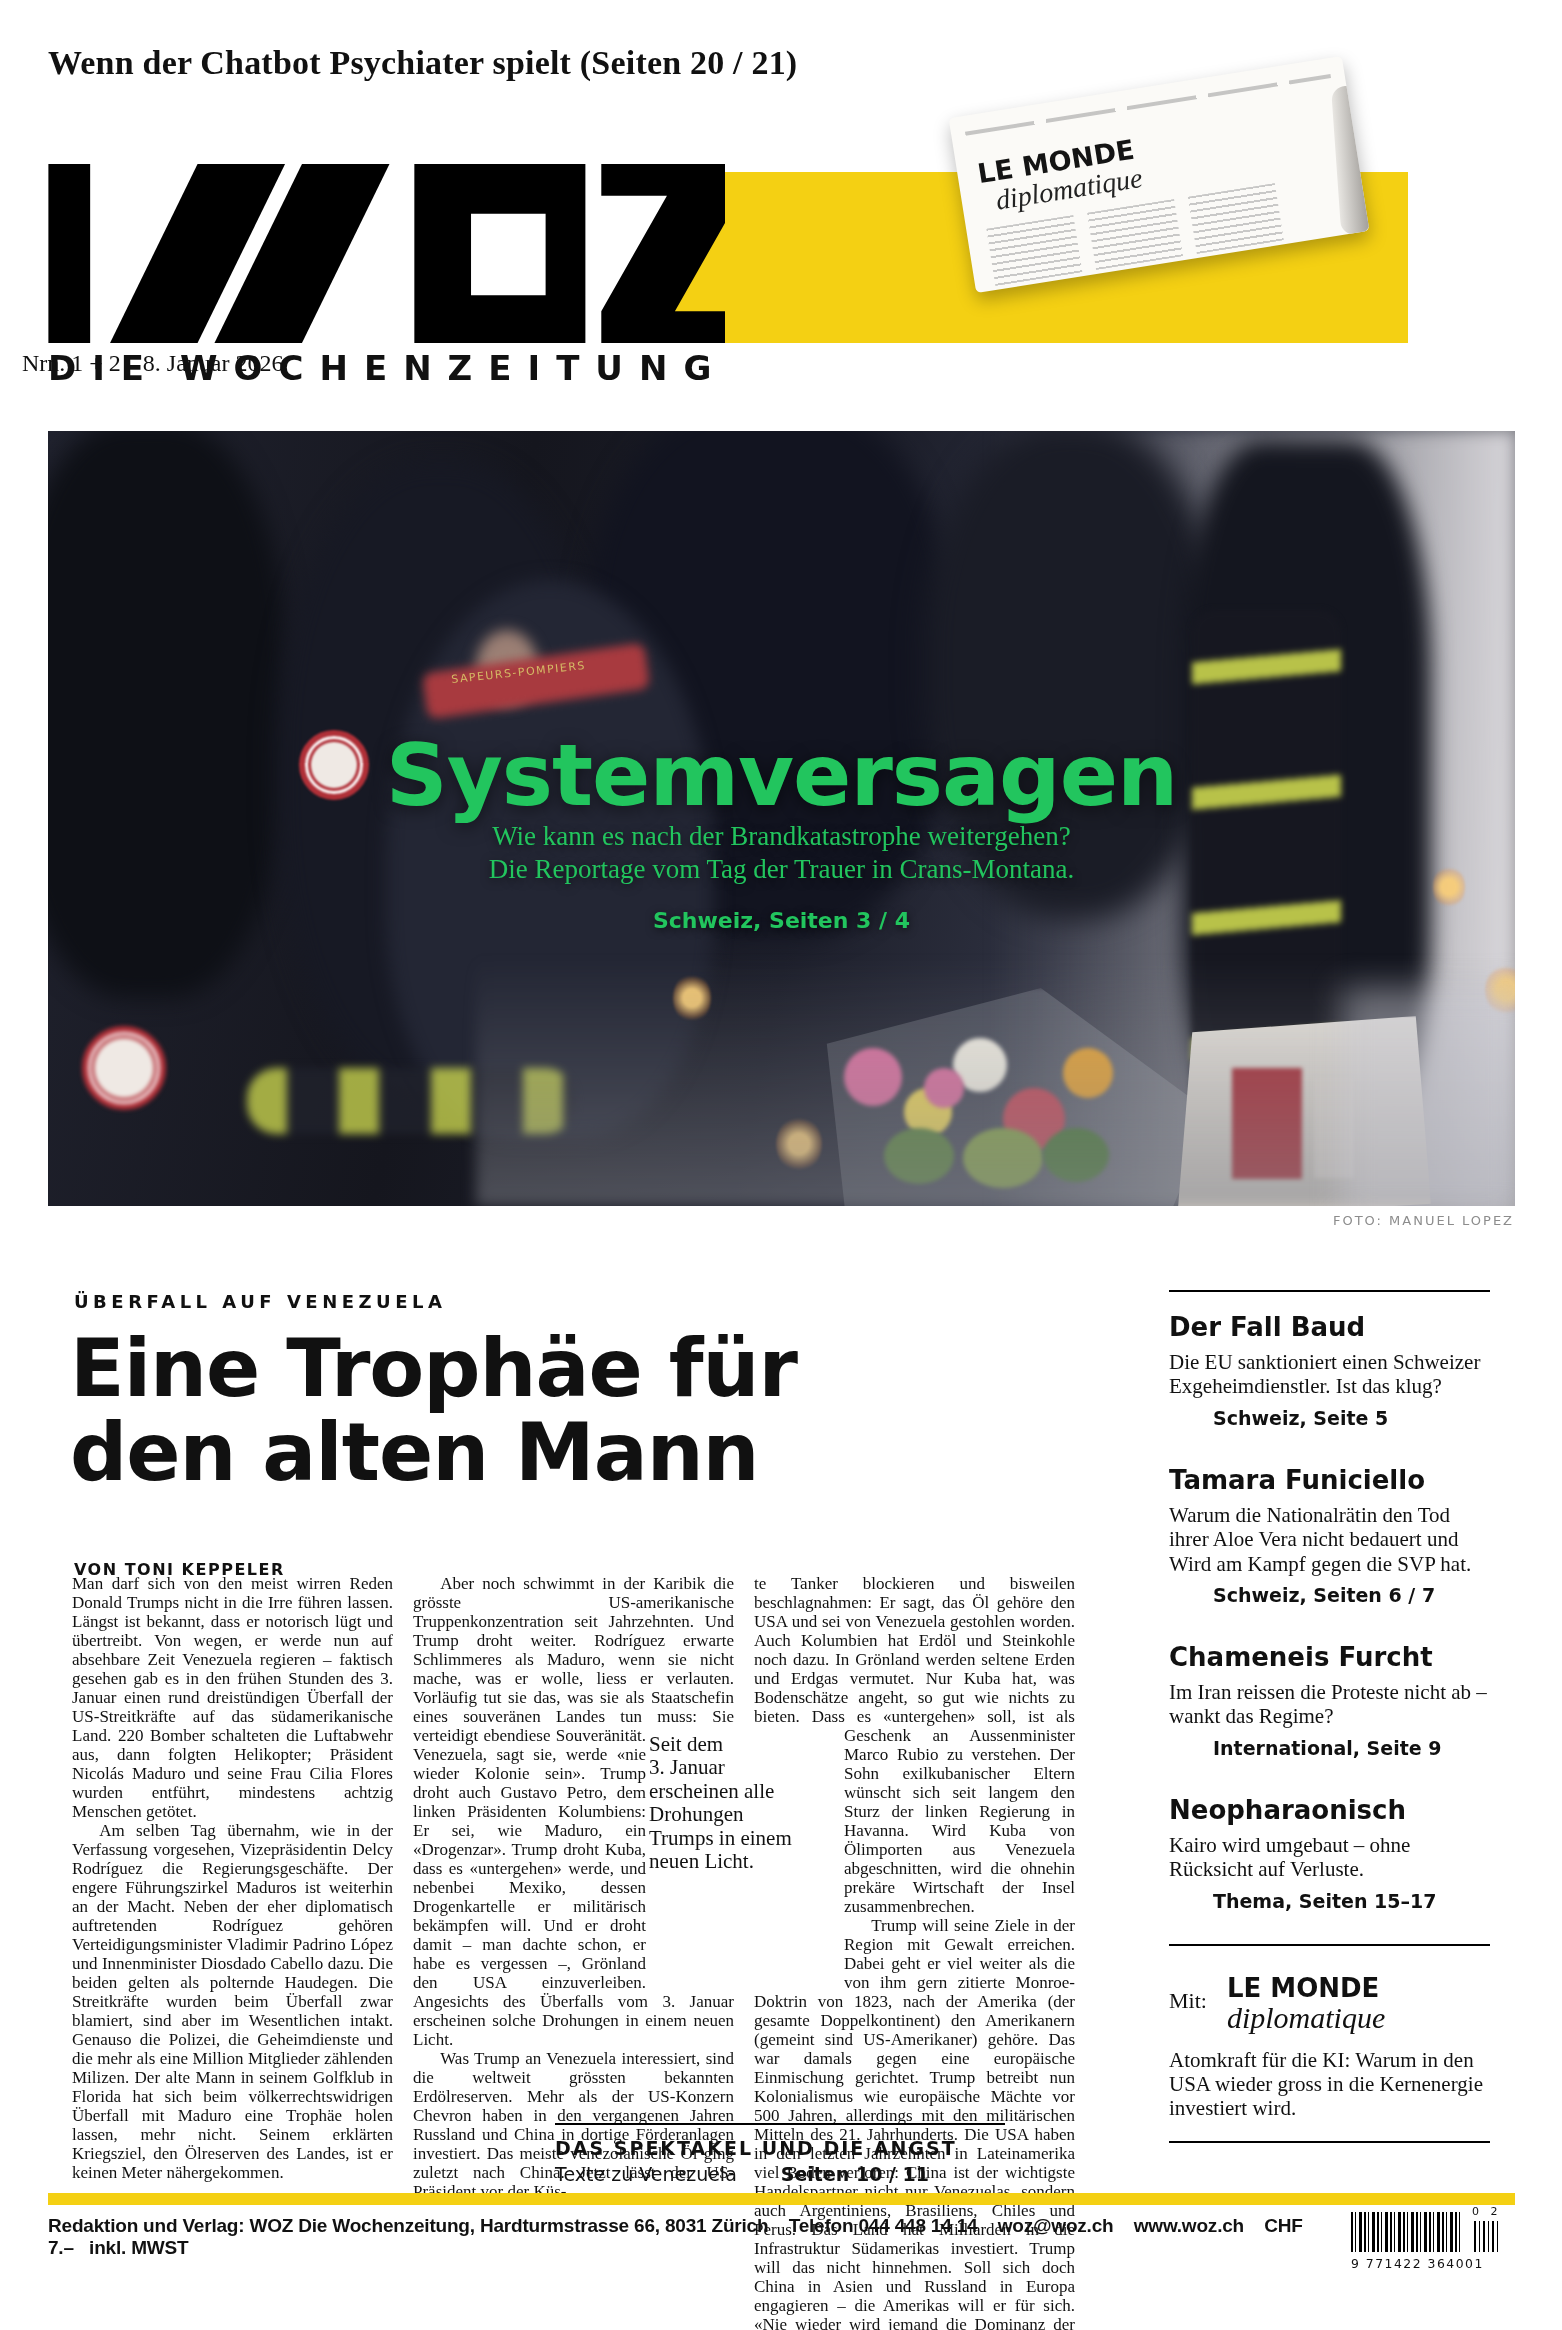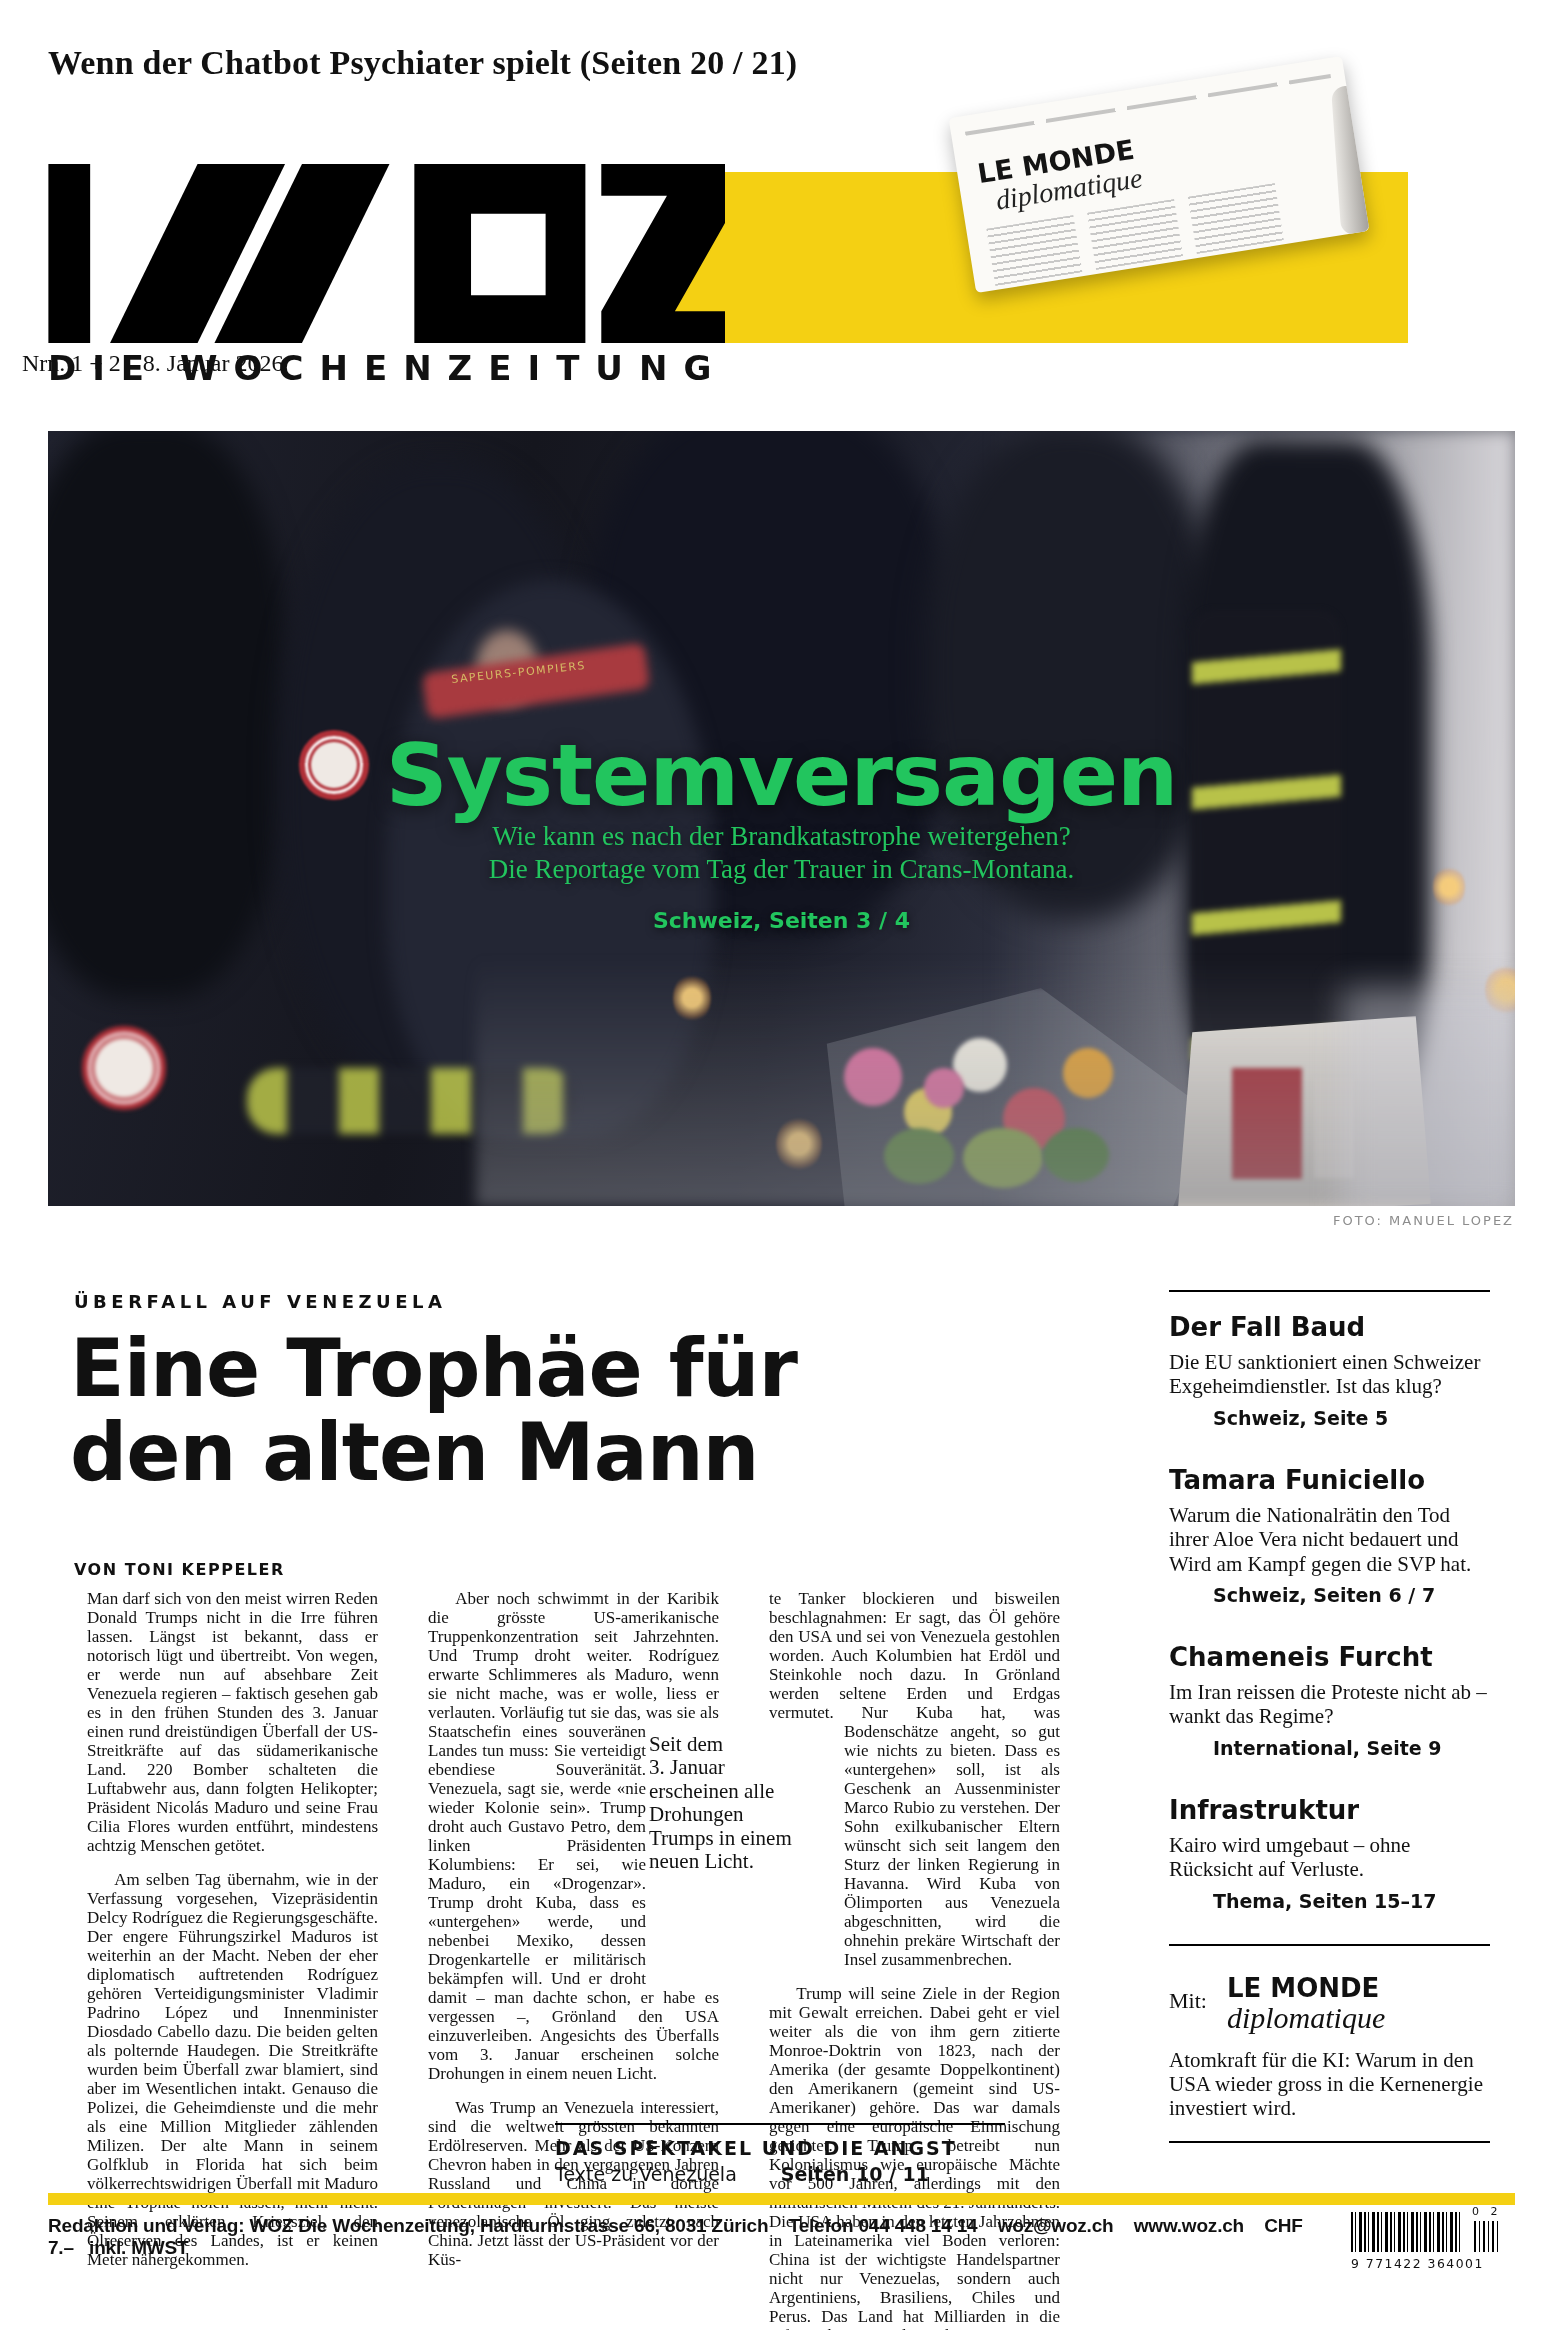--- a/index.html
+++ b/index.html
@@ -75,21 +75,21 @@
 
   
   .kicker{left:74px;top:1291px;font-family:"DejaVu Sans",sans-serif;font-weight:bold;
           font-size:18px;letter-spacing:4.5px;}
   .headline{left:70px;top:1327px;font-family:"DejaVu Sans",sans-serif;font-weight:bold;
             font-size:80px;line-height:84px;letter-spacing:-1px;}
   .byline{left:74px;top:1516px;font-family:"DejaVu Sans",sans-serif;font-weight:bold;
           font-size:16px;letter-spacing:1.5px;margin-top:44px;}
   .col{top:1574px;width:321px;font-size:17px;line-height:19px;text-align:justify;hyphens:auto;}
   .col-1{left:72px;} .col-2{left:413px;} .col-3{left:754px;}
-  .col p{margin:15px;font-family:Liberation Serif, serif;}
+  .col p{margin:0;font-family:Liberation Serif, serif;}
   .col p.ind{text-indent:1.6em;}
   .cut{}
   .cut-r0{float:right;width:0;height:155px;}
   .cut-r{float:right;clear:right;width:88px;height:245px;}
   .cut-l0{float:left;width:0;height:155px;}
   .cut-l{float:left;clear:left;width:90px;height:245px;}
   .pullquote{left:649px;top:1733px;width:189px;font:21px/23.4px "Liberation Serif",serif;
              white-space:pre-line;}
   .spektakel{left:555px;top:2123px;width:450px;}
   .spektakel .rule{border-top:2.5px solid #000;margin-bottom:12px;}
@@ -256,21 +256,21 @@
     <div class="sb-ref">Schweiz, Seite 5</div>
 
     <div class="sb-title later">Tamara Funiciello</div>
     <div class="sb-text">Warum die Nationalrätin den Tod ihrer Aloe Vera nicht bedauert und Wird am Kampf gegen die SVP hat.</div>
     <div class="sb-ref">Schweiz, Seiten 6 / 7</div>
 
     <div class="sb-title later">Chameneis Furcht</div>
     <div class="sb-text">Im Iran reissen die Proteste nicht ab – wankt das Regime?</div>
     <div class="sb-ref">International, Seite 9</div>
 
-    <div class="sb-title later">Infrastruktur</div>
+    <div class="sb-title later">Neopharaonisch</div>
     <div class="sb-text">Kairo wird umgebaut – ohne Rücksicht auf Verluste.</div>
     <div class="sb-ref">Thema, Seiten 15–17</div>
 
     <div class="sb-sup-rule"></div>
     <div class="sb-sup-row">
       <div class="sb-sup-label">Mit:</div>
       <div>
         <div class="sb-sup-l1">LE MONDE</div>
         <div class="sb-sup-l2">diplomatique</div>
       </div>

